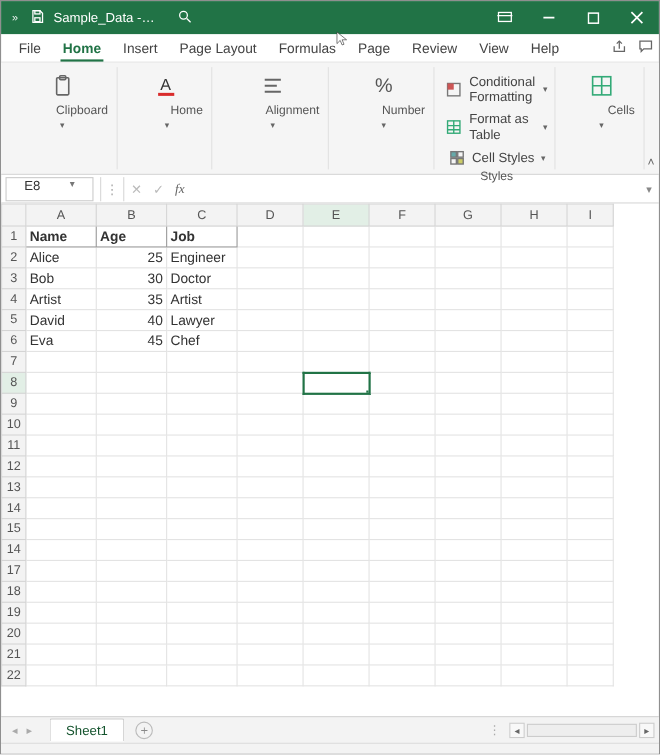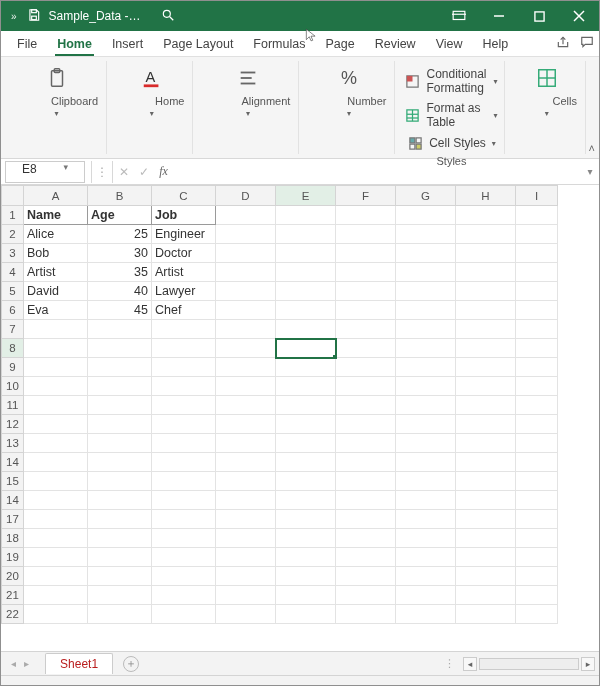--- a/index.html
+++ b/index.html
@@ -59,21 +59,21 @@
   td.cell { border:1px solid #e3e3e3; height:19px; font-size:12.5px; padding:0 3px; overflow:hidden; white-space:nowrap; }
   td.hdr { font-weight:bold; text-align:left; border:1px solid #9a9a9a; }
   td.num { text-align:right; }
   td.selcell { border:2px solid #217346; position:relative; }
   td.selcell::after { content:""; position:absolute; right:-3px; bottom:-3px; width:5px; height:5px; background:#217346; }
   .corner { width:22px; height:20px; background:#f3f3f3; border:1px solid #d4d4d4; }
 
   
   .sheettabs { height:24px; border-top:1px solid #d4d4d4; background:#f3f3f3; display:flex; align-items:center; padding-left:6px; font-size:11px; color:#666; position:relative; }
   .sheettabs .nav { padding:0 4px; color:#aaa; font-size:10px; }
-  .sheet-tab { background:#fff; border:1px solid #ccc; border-bottom:none; padding:3px 14px; margin-left:12px; font-size:12px; color:#b91c1c; border-radius:2px 2px 0 0; }
+  .sheet-tab { background:#fff; border:1px solid #ccc; border-bottom:none; padding:3px 14px; margin-left:12px; font-size:12px; color:#14532d; border-radius:2px 2px 0 0; }
   .add-sheet { margin-left:10px; width:16px; height:16px; border:1px solid #bbb; border-radius:8px; display:flex; align-items:center; justify-content:center; color:#888; font-size:11px; }
   .sheettabs .scroll { margin-left:auto; display:flex; align-items:center; gap:2px; padding-right:4px; }
   .sheettabs .scroll .track { width:100px; height:12px; background:#eee; border:1px solid #ccc; }
   .sheettabs .scroll .arrow { width:14px; height:14px; border:1px solid #ccc; background:#f8f8f8; display:flex; align-items:center; justify-content:center; font-size:9px; color:#666; }
 
   
   .status { height:10px; background:#f3f3f3; border-top:1px solid #d4d4d4; }
 
   
   .window { width:600px; height:686px; border:1px solid #8f8f8f; display:flex; flex-direction:column; }

